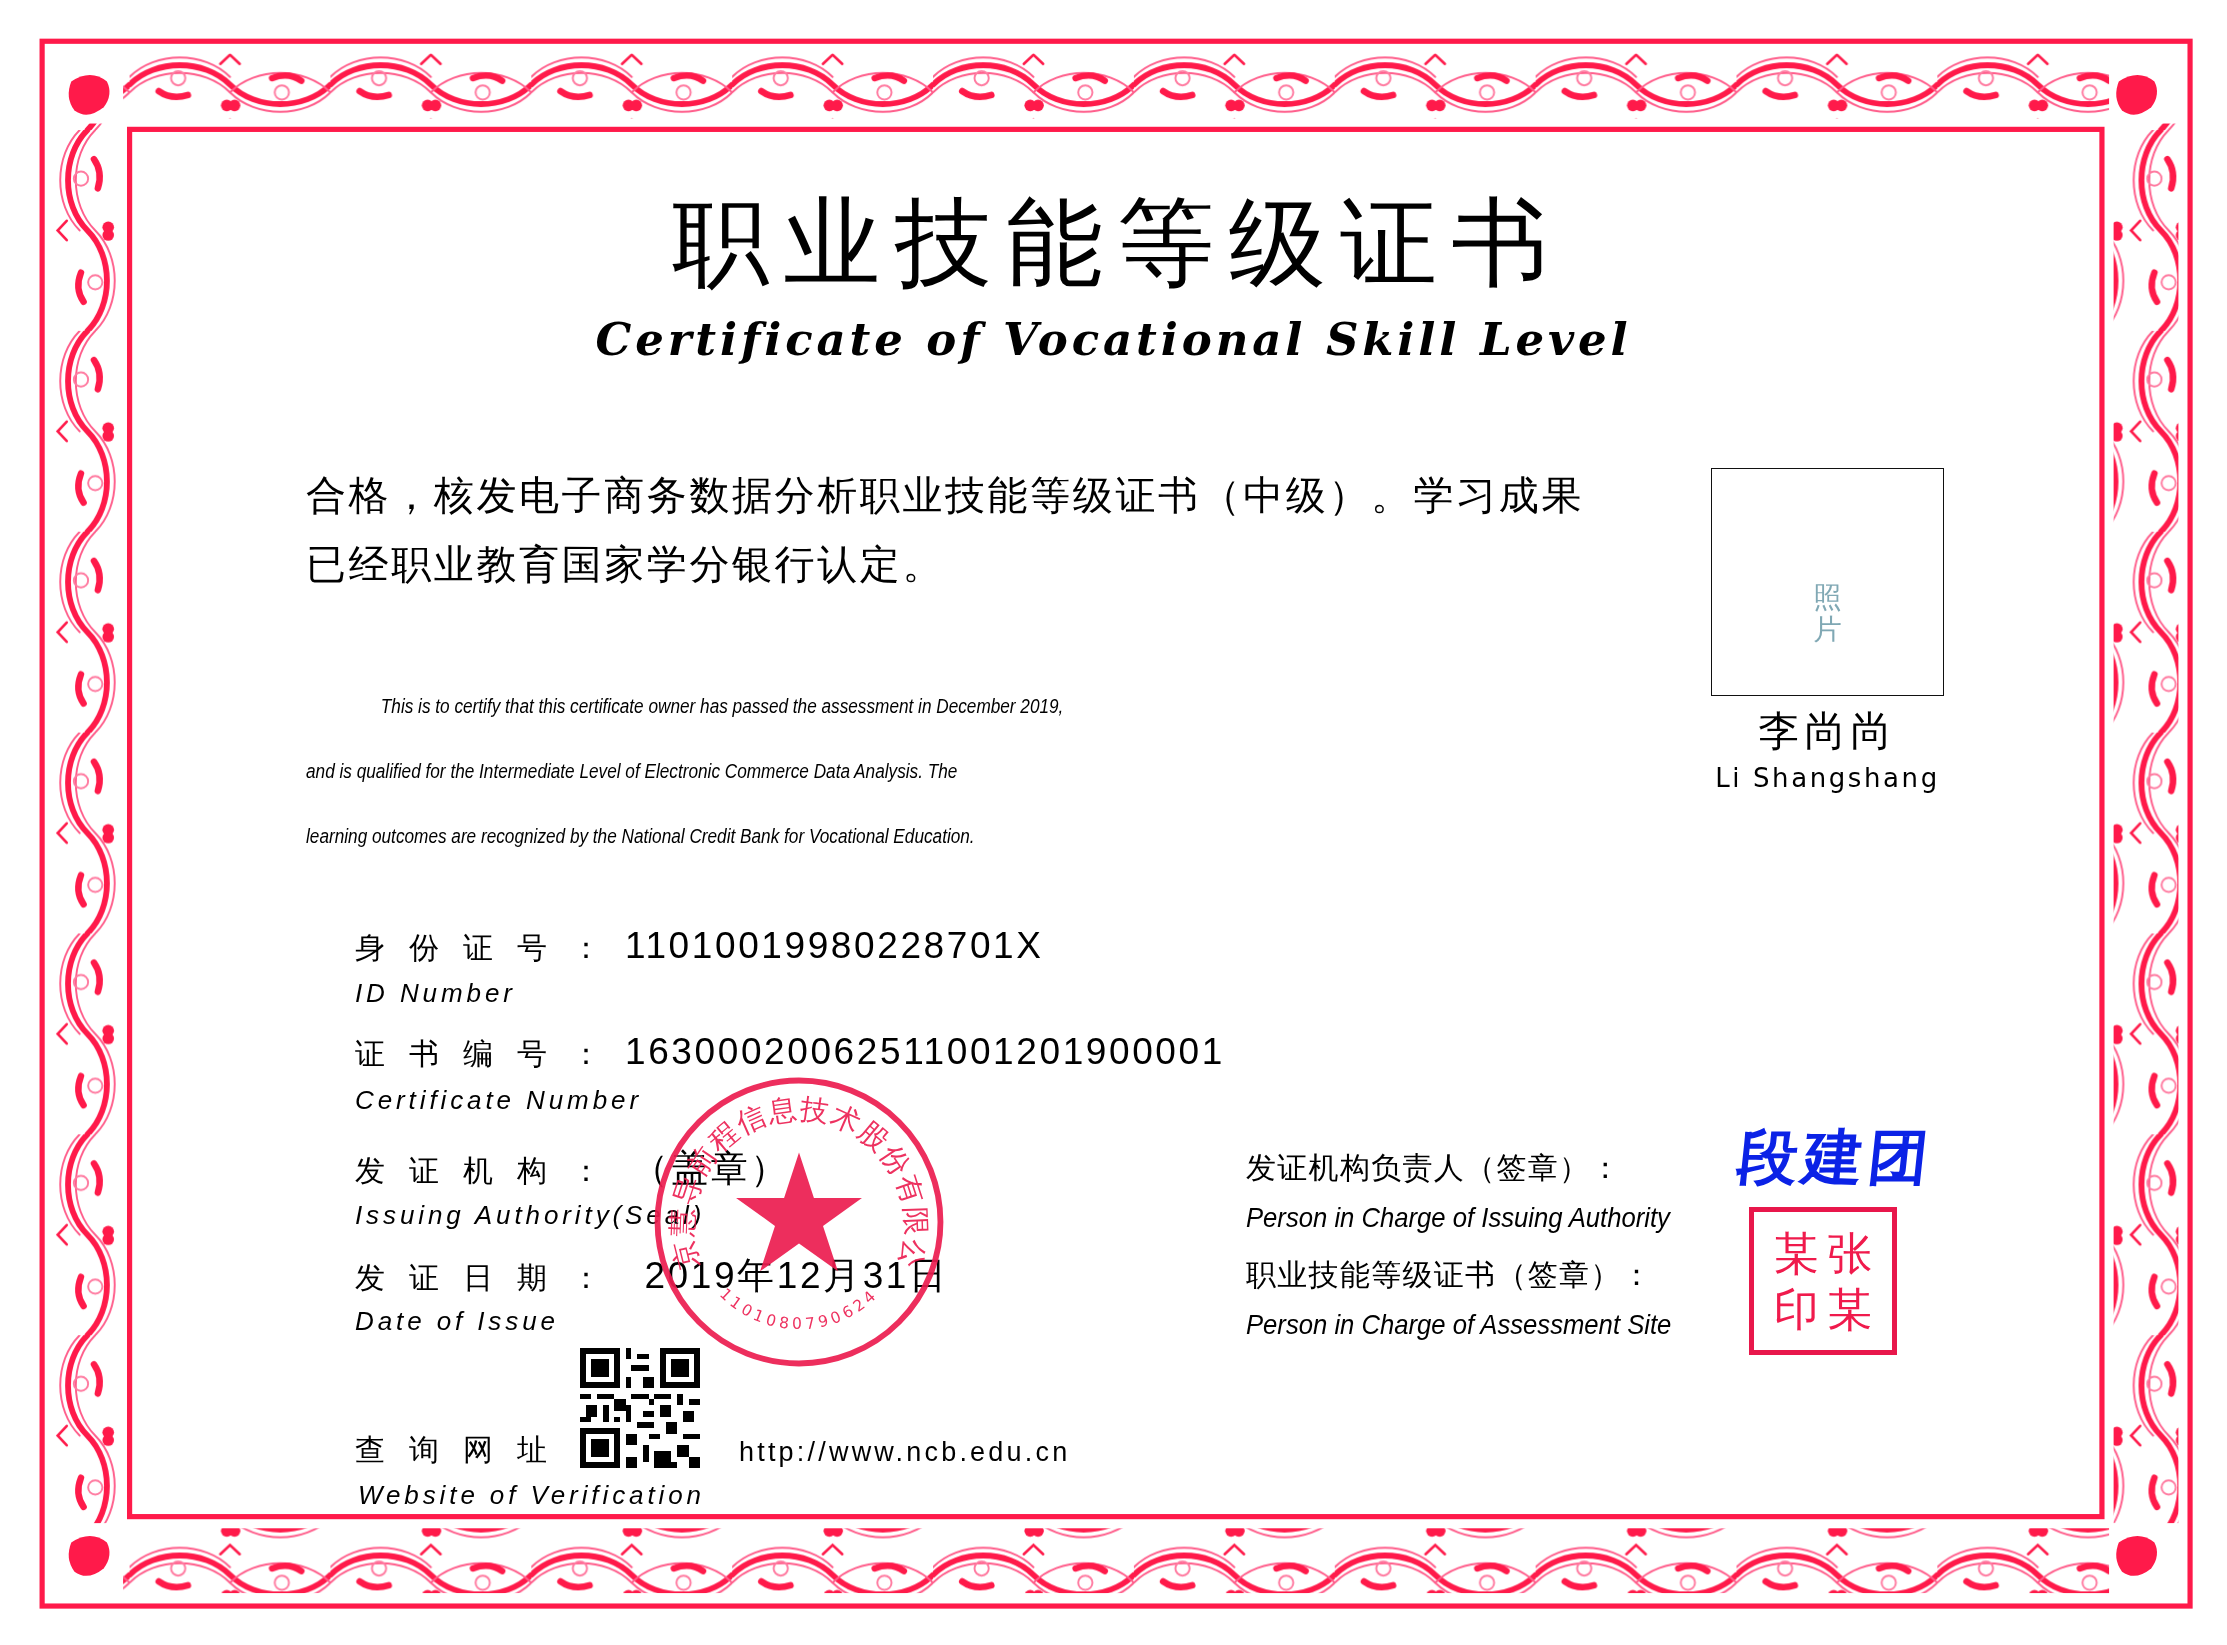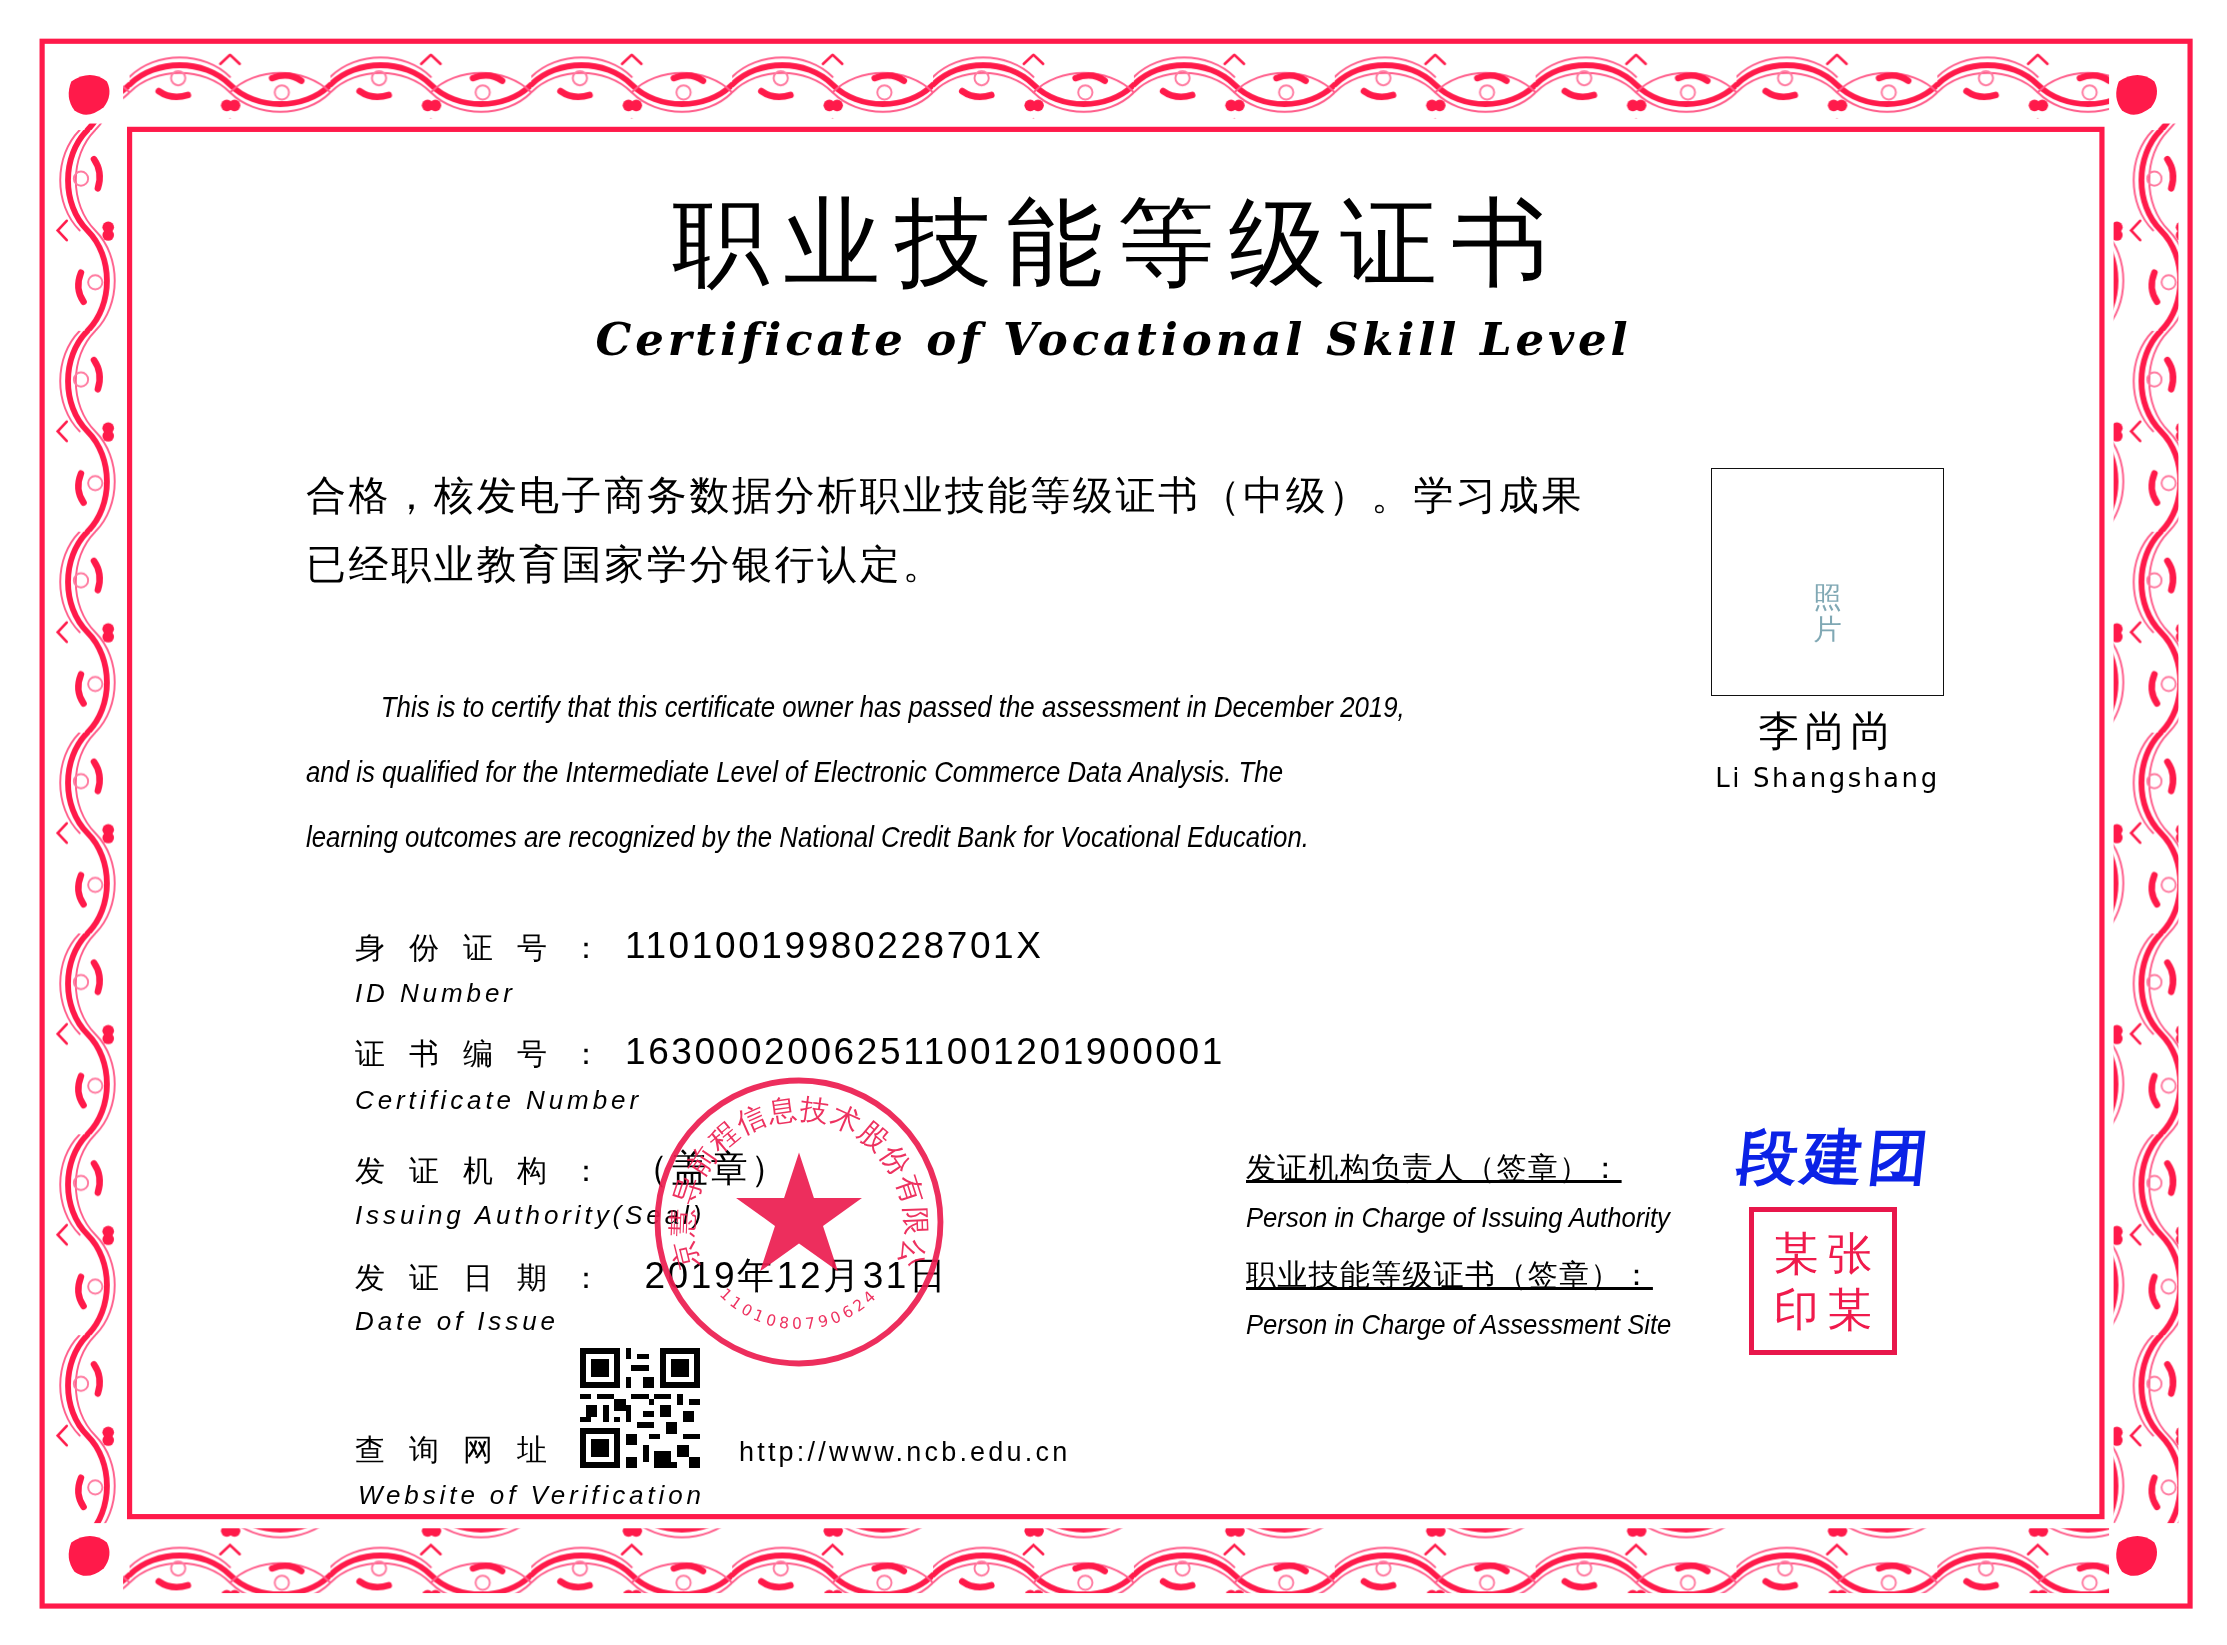--- a/index.html
+++ b/index.html
@@ -18,21 +18,21 @@
               font-weight:bold; font-style:italic; letter-spacing:3.9px;
               font-family:"DejaVu Serif", "Liberation Serif", serif; line-height:58px;margin-top:16px; }
 
   
   .para-cn { left:306px; top:461px; width:1322px; font-size:40px; line-height:69px;
              letter-spacing:2.6px; white-space:normal; }
   .para-cn .ln { display:block; white-space:nowrap; }
   .para-cn .indent { padding-left:82px; }
 
   
-  .para-en { left:306px; top:674px; font-size:30px; line-height:65px; font-style:italic;
+  .para-en { left:306px; top:674px; font-size:20px; line-height:65px; font-style:italic;
              font-family:"Liberation Sans", sans-serif; }
   .para-en .ln { display:block; white-space:nowrap; transform-origin:left center;
                  transform:scaleX(0.86); }
   .para-en .indent { padding-left:87px; }
 
   
   .photo-box { left:1711px; top:468px; width:233px; height:228px; border:1.9px solid #111;
                box-sizing:border-box; }
   .photo-label { position:absolute; left:0; right:0; top:113px; text-align:center;
                  font-size:28.5px; line-height:32px; color:#80a8b4; white-space:normal; }
@@ -41,21 +41,21 @@
                     letter-spacing:5.2px; line-height:52px; }
   .holder-name-en { left:1711px; width:233px; top:762px; text-align:center; font-size:26px;
                     letter-spacing:2.6px; line-height:32px; font-family:"DejaVu Sans", sans-serif; }
 
   
   .lbl-cn { font-size:30px; letter-spacing:24px; line-height:36px; }
   .val { font-size:37px; line-height:36px; letter-spacing:2.6px; font-family:"Liberation Sans", sans-serif; }
   .lbl-en { font-size:26px; font-style:italic; letter-spacing:3.9px; line-height:32px;
             font-family:"Liberation Sans", sans-serif; }
 
-  .right-lbl-cn { font-size:30px; line-height:36px; letter-spacing:1.3px;text-decoration:underline; }
+  .right-lbl-cn { font-size:30px; line-height:36px; letter-spacing:1.3px; }
   .right-lbl-en { font-size:28.5px; font-style:italic; line-height:36px;
                   font-family:"Liberation Sans", sans-serif; transform-origin:left center;
                   transform:scaleX(0.9); }
 
   .url { font-size:27px; letter-spacing:3.2px; line-height:36px; font-family:"Liberation Sans", sans-serif; }
 
   
   .sig-blue { left:1738px; top:1122px; font-size:60px; font-weight:bold; color:#0b22e6;
               font-family:"DejaVu Serif", serif; letter-spacing:5.2px; line-height:71px;
               transform:skewX(-6deg); }

